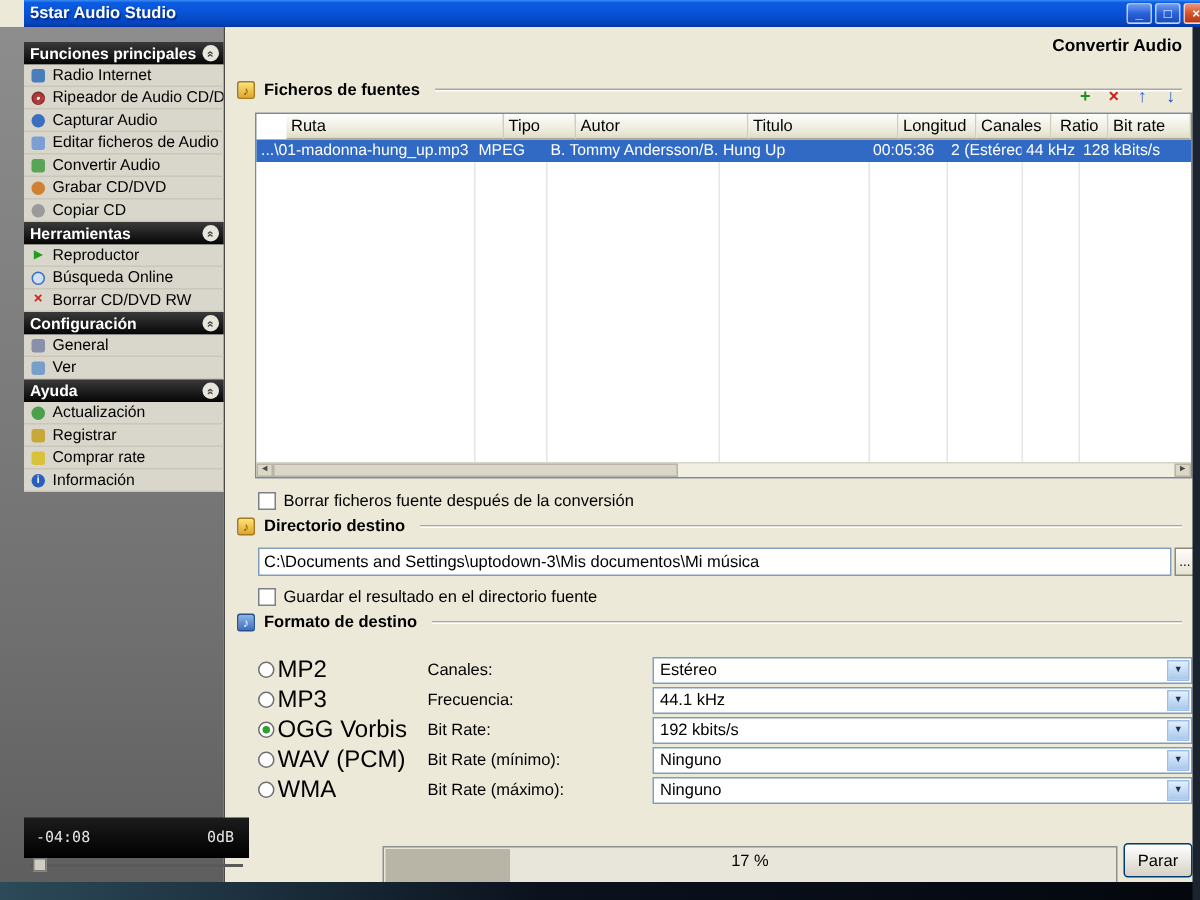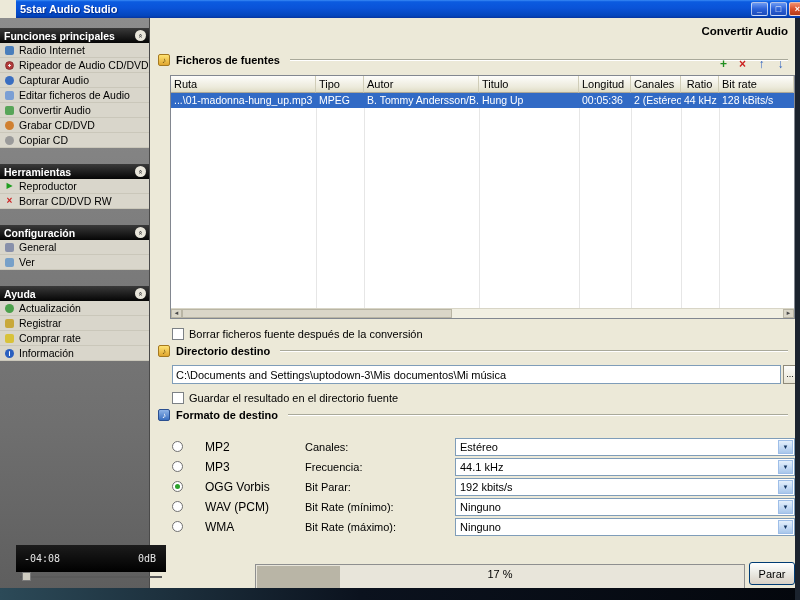--- a/index.html
+++ b/index.html
@@ -14,21 +14,21 @@
   .tb-title{color:#fff;font-weight:bold;font-size:11px;text-shadow:1px 1px 1px #002a8c;}
   .tb-buttons{margin-left:auto;display:flex;gap:2px;margin-right:6px;}
   .tbb{width:17px;height:14px;border-radius:2px;border:1px solid rgba(255,255,255,.65);
     color:#fff;font-size:9px;font-weight:bold;display:flex;align-items:center;justify-content:center;line-height:1;}
   .tbb.blue{background:linear-gradient(180deg,#6D9BF4,#2B61D8 50%,#1C4BBB);}
   .tbb.red{background:linear-gradient(180deg,#F0906F,#D9512C 50%,#B23A18);}
 
   
   #sidebar{position:absolute;left:0;top:18px;width:150px;height:582px;
     background:linear-gradient(180deg,#8d8d8d,#6f6f6f 70%,#5d5d5d);border-right:1px solid #4a4a4a;padding-top:10px;z-index:2;}
-  .sb-section{margin-bottom:16px;}
+  .sb-section{padding-left:16px;}
   .sb-head{height:15px;background:linear-gradient(180deg,#3a3a3a,#050505);color:#fff;font-weight:bold;
     font-size:10.5px;display:flex;align-items:center;padding-left:4px;}
   .sb-collapse{margin-left:auto;margin-right:3px;width:11px;height:11px;border-radius:50%;background:#E9E6DB;
     color:#444;font-size:8px;display:flex;align-items:center;justify-content:center;}
   .sb-collapse span{display:inline-block;transform:rotate(90deg);line-height:1;}
   .sb-items{background:#D9D6CB;}
   .sb-item{height:15px;display:flex;align-items:center;padding-left:5px;gap:5px;border-bottom:1px solid #cac7ba;
     font-size:10.5px;white-space:nowrap;overflow:hidden;cursor:pointer;}
   .sbi{width:9px;height:9px;border-radius:2px;flex:0 0 auto;display:flex;align-items:center;justify-content:center;
     font-size:8px;line-height:1;}
@@ -79,21 +79,21 @@
   .toolbar{position:absolute;top:38px;right:12px;display:flex;gap:4px;z-index:3;}
   .tool{width:15px;height:15px;display:flex;align-items:center;justify-content:center;
     font-weight:bold;font-size:12px;cursor:pointer;border-radius:2px;}
   .tool.add{color:#1f8f1f;}
   .tool.rem{color:#cc2222;}
   .tool.up,.tool.down{color:#2a5fc0;}
 
   
   #table{position:absolute;left:20px;top:57px;width:625px;height:244px;background:#fff;
     border:1px solid #828790;}
-  .thead{display:flex;height:17px;}
+  .thead{display:flex;height:17px;margin-left:20px;}
   .th{background:linear-gradient(180deg,#fdfdfb,#eceadb 70%,#dfdcc5);border-right:1px solid #d0cdb8;
     border-bottom:1px solid #aca899;padding:0 3px;line-height:16px;font-size:11px;white-space:nowrap;overflow:hidden;cursor:pointer;}
   .trow{display:flex;height:15px;background:#316AC5;color:#fff;cursor:pointer;}
   .cell{padding:0 3px;line-height:15px;font-size:10.5px;white-space:nowrap;overflow:hidden;}
   .c0{width:145px;}.c1{width:48px;}.c2{width:115px;}.c3{width:100px;}
   .c4{width:52px;}.c5{width:50px;}.c6{width:38px;text-align:center;}.c7{flex:1;}
   .tbody{position:absolute;left:0;right:0;top:32px;bottom:10px;background:#fff;}
   .colline{position:absolute;top:0;bottom:0;width:1px;background:#e6e6e6;}
   .hscroll{position:absolute;left:0;right:0;bottom:0;height:10px;background:#F1EFE2;display:flex;border-top:1px solid #d8d5c6;}
   .sbtn{width:11px;height:9px;background:#DAD6C8;border:1px solid #b9b5a4;font-size:6px;line-height:7px;
@@ -112,21 +112,21 @@
   .path-input{flex:1;height:19px;border:1px solid #7F9DB9;background:#fff;font-family:"Liberation Sans",sans-serif;
     font-size:11px;padding:1px 3px;}
   .browse-btn{width:14px;height:19px;background:linear-gradient(#fdfdfb,#e6e3d3);border:1px solid #8e8a7a;
     font-size:9px;line-height:16px;text-align:center;cursor:pointer;}
 
   
   .fmtrow{position:absolute;left:22px;width:623px;height:17px;display:flex;align-items:center;}
   .radio{position:relative;width:11px;height:11px;border-radius:50%;border:1px solid #707070;background:#fff;
     cursor:pointer;flex:0 0 auto;}
   .radio.checked::after{content:"";position:absolute;left:2px;top:2px;width:5px;height:5px;border-radius:50%;background:#2BA12B;}
-  .fopt{margin-left:22px;width:100px;font-size:12px;}
+  .fopt{margin-left:2px;width:100px;font-size:16px;}
   .flabel{width:150px;font-size:11px;}
   .fselect{flex:1;position:relative;height:18px;border:1px solid #7F9DB9;background:#fff;cursor:pointer;}
   .fvalue{position:absolute;left:4px;top:2px;font-size:11px;}
   .farrow{position:absolute;right:1px;top:1px;bottom:1px;width:15px;
     background:linear-gradient(180deg,#E3EFFB,#C7DCF5 50%,#A8C7EA);border:1px solid #9EBEE8;
     display:flex;align-items:center;justify-content:center;font-size:6px;color:#13345F;}
 
   
   #progress{position:absolute;left:105px;top:546px;width:490px;height:33px;border:1px solid #8E8F8F;
     background:#E8E5DA;}
@@ -200,20 +200,24 @@
       <div class="sb-head">
         <span>Herramientas</span>
         <span class="sb-collapse">
             <span>«</span>
           </span>
       </div>
       <div class="sb-items">
         <div class="sb-item">
           <span class="sbi ic-play"></span>
           <span>Reproductor</span>
+          </div>
+        <div class="sb-item">
+          <span class="sbi ic-search"></span>
+          <span>Búsqueda Online</span>
           </div>
         <div class="sb-item">
           <span class="sbi ic-erase"></span>
           <span>Borrar CD/DVD RW</span>
           </div>
       </div>
     </div>
 
     <div class="sb-section">
       <div class="sb-head">
@@ -375,21 +379,21 @@
       <span class="flabel">Frecuencia:</span>
       <div class="fselect">
         <span class="fvalue">44.1 kHz</span>
         <span class="farrow">▼</span>
       </div>
     </div>
 
     <div class="fmtrow" style="top:460px">
       <span class="radio checked"></span>
       <span class="fopt">OGG Vorbis</span>
-      <span class="flabel">Bit Parar:</span>
+      <span class="flabel">Bit Rate:</span>
       <div class="fselect">
         <span class="fvalue">192 kbits/s</span>
         <span class="farrow">▼</span>
       </div>
     </div>
 
     <div class="fmtrow" style="top:480px">
       <span class="radio"></span>
       <span class="fopt">WAV (PCM)</span>
       <span class="flabel">Bit Rate (mínimo):</span>

